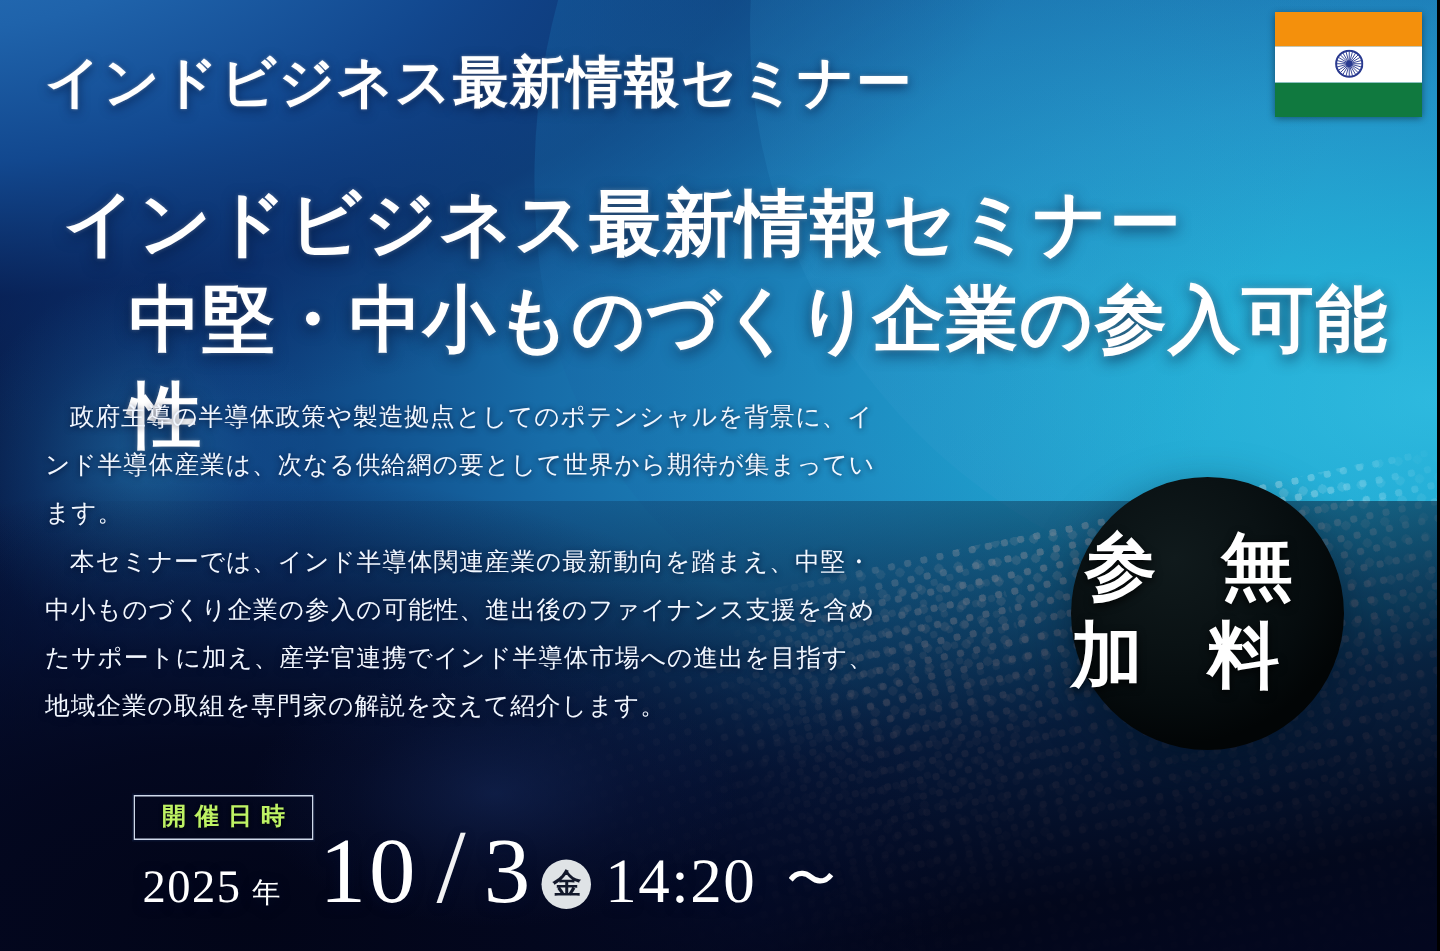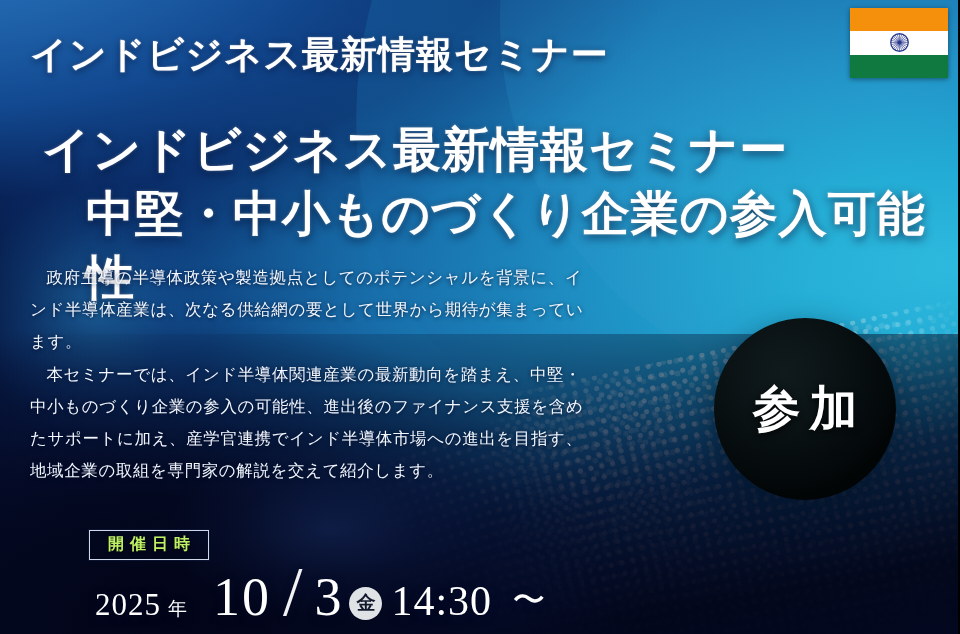--- a/index.html
+++ b/index.html
@@ -198,31 +198,31 @@
     padding: 3px 12px 4px;
     color: #bef264;
     font-size: 16px;
     letter-spacing: 6px;
     text-indent: 6px;
     font-weight: 700;
     text-shadow: 0 1px 3px rgba(0,0,0,0.8);
   }
   .date-row {
     position: absolute;
-    left: 95px; bottom: 7px;
+    left: 95px; bottom: 20px;
     right: 0;
     display: flex;
     align-items: baseline;
     color: #ffffff;
     text-shadow: 0 2px 8px rgba(0,12,45,0.6);
     white-space: nowrap;
   }
   .yr      { font-size: 31px; letter-spacing: 1px; }
   .yr-unit { font-size: 19px; margin-left: 7px; }
-  .big     { font-size: 54px; line-height: 1; margin-left: 26px; letter-spacing: 2px; }
+  .big     { font-size: 62px; line-height: 1; margin-left: 26px; letter-spacing: 2px; }
   .slash   { font-size: 70px; line-height: 1; margin: 0 12px; opacity: 0.95; }
   .dow {
     display: inline-flex;
     align-items: center; justify-content: center;
     width: 33px; height: 33px;
     border-radius: 50%;
     background: #dfe3e6;
     color: #12182b;
     font-size: 19px;
     font-weight: 700;
@@ -292,28 +292,29 @@
       <span class="l2">中堅・中小ものづくり企業の参入可能性</span>
     </h1>
 
     <div class="body-copy">
       <p>政府主導の半導体政策や製造拠点としてのポテンシャルを背景に、インド半導体産業は、次なる供給網の要として世界から期待が集まっています。</p>
       <p>本セミナーでは、インド半導体関連産業の最新動向を踏まえ、中堅・中小ものづくり企業の参入の可能性、進出後のファイナンス支援を含めたサポートに加え、産学官連携でインド半導体市場への進出を目指す、地域企業の取組を専門家の解説を交えて紹介します。</p>
     </div>
 
     <div class="badge">
       <div class="bl">参加</div>
+      <div class="bl">無料</div>
     </div>
 
     <div class="date-label">開催日時</div>
     <div class="date-row">
       <span class="yr">2025</span>
       <span class="yr-unit">年</span>
       <span class="big">10</span>
       <span class="slash">/</span>
       <span class="big" style="margin-left:0;">3</span>
       <span class="dow">金</span>
-      <span class="time">14:30</span>
+      <span class="time">14:20</span>
       <span class="tilde">〜</span>
     </div>
 
   </div>
 </div>
 
 </body></html>

